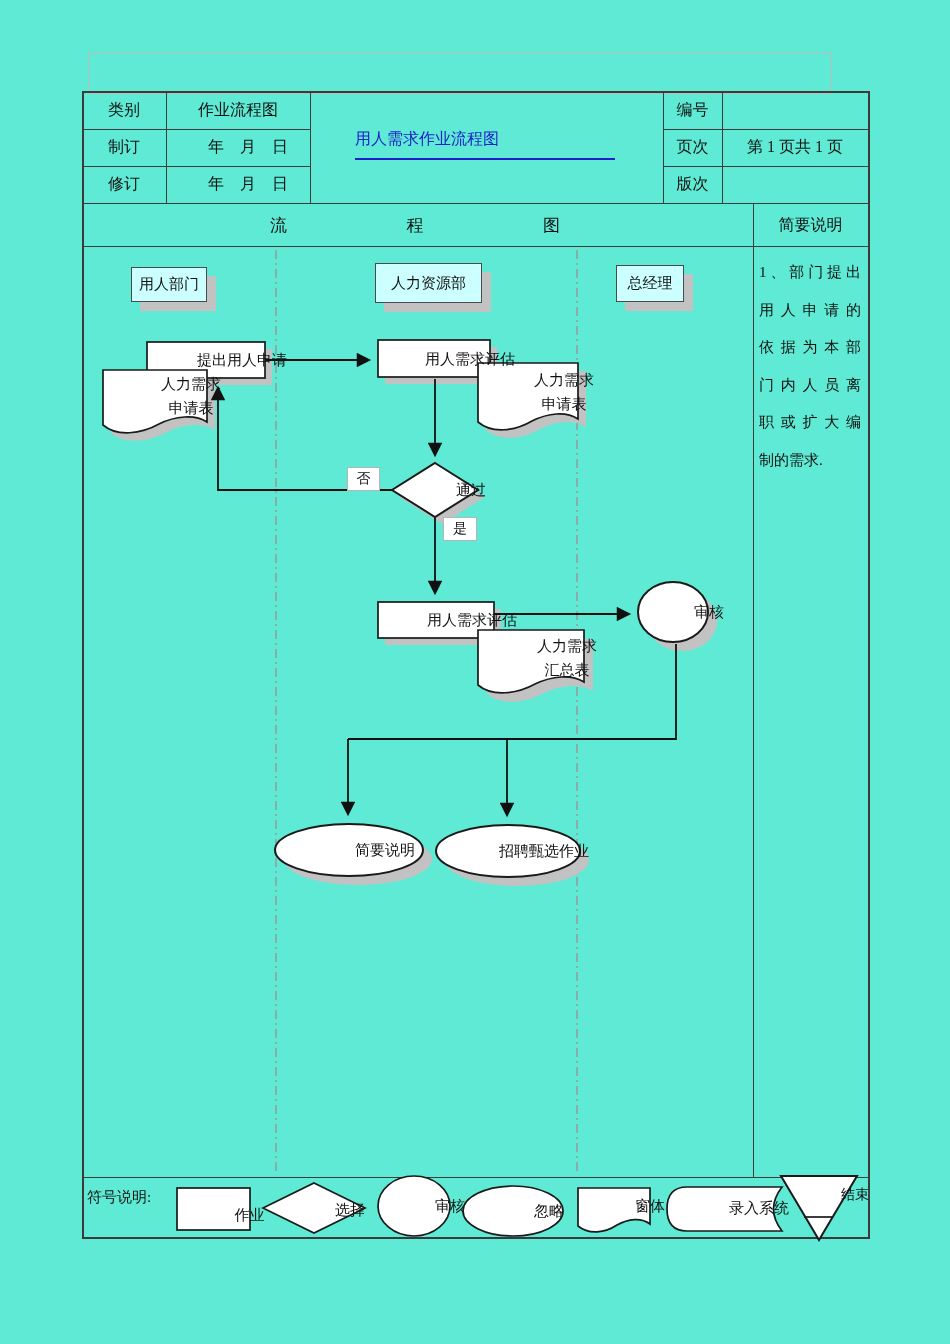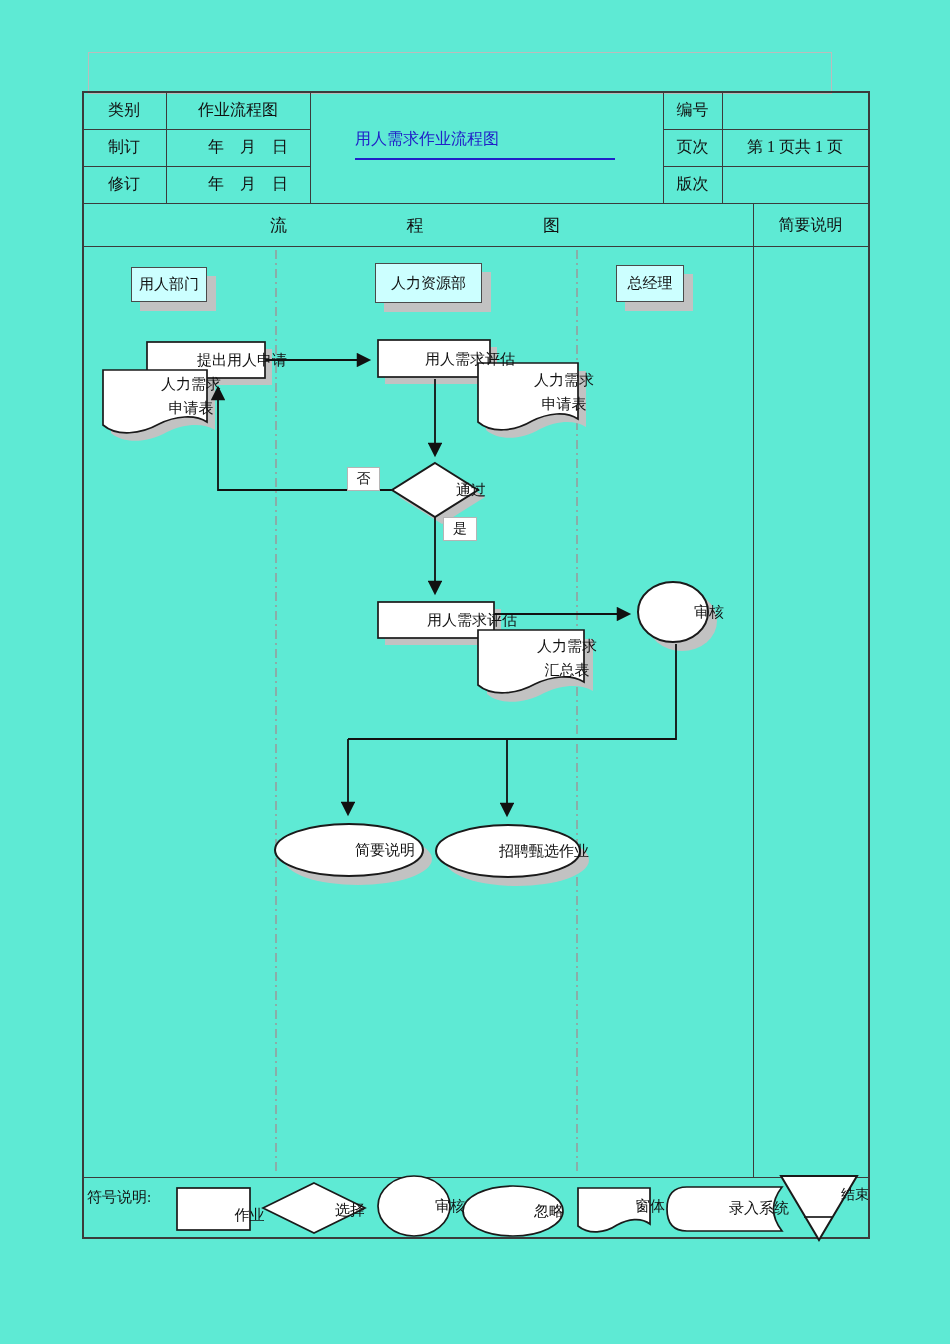--- a/index.html
+++ b/index.html
@@ -143,20 +143,28 @@
   <div class="tag" style="left:443px;top:517px;width:32px;height:22px">是</div>
   <div class="shape-label" style="left:378px;top:602px;width:116px;height:36px">用人需求评估</div>
   <div class="shape-label" style="left:478px;top:631px;width:106px;height:54px">
     <span>人力需求</span>
     <span>汇总表</span>
   </div>
   <div class="shape-label" style="left:643px;top:598px;width:60px;height:28px">审核</div>
   <div class="shape-label" style="left:285px;top:836px;width:128px;height:28px">简要说明</div>
   <div class="shape-label" style="left:436px;top:837px;width:144px;height:28px">招聘甄选作业</div>
 
+  <div class="notes">
+    <div class="jline">1、部门提出</div>
+    <div class="jline">用人申请的</div>
+    <div class="jline">依据为本部</div>
+    <div class="jline">门内人员离</div>
+    <div class="jline">职或扩大编</div>
+    <div class="lline">制的需求.</div>
+  </div>
 
   <div class="legend-title">符号说明:</div>
   <div class="shape-label" style="left:177px;top:1188px;width:73px;height:53px">作业</div>
   <div class="shape-label" style="left:274px;top:1198px;width:80px;height:24px">选择</div>
   <div class="shape-label" style="left:378px;top:1192px;width:72px;height:28px">审核</div>
   <div class="shape-label" style="left:463px;top:1198px;width:100px;height:26px">忽略</div>
   <div class="shape-label" style="left:578px;top:1190px;width:72px;height:32px">窗体</div>
   <div class="shape-label" style="left:667px;top:1194px;width:112px;height:28px">录入系统</div>
   <div class="shape-label" style="left:789px;top:1184px;width:60px;height:22px;font-size:14px">结束</div>
 

